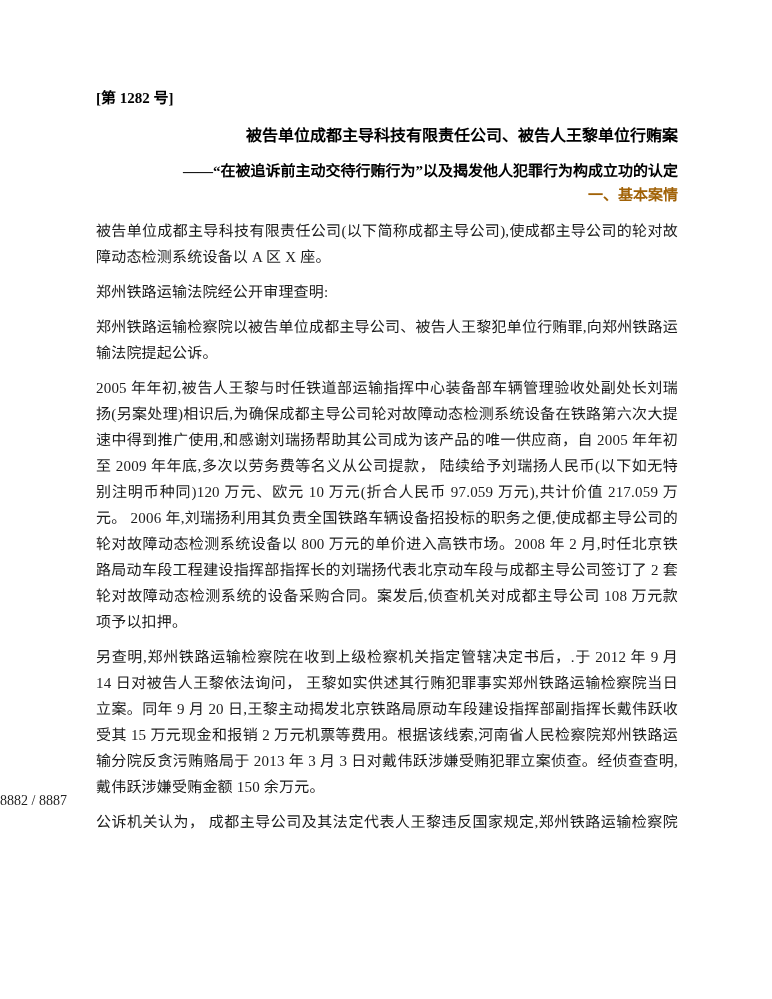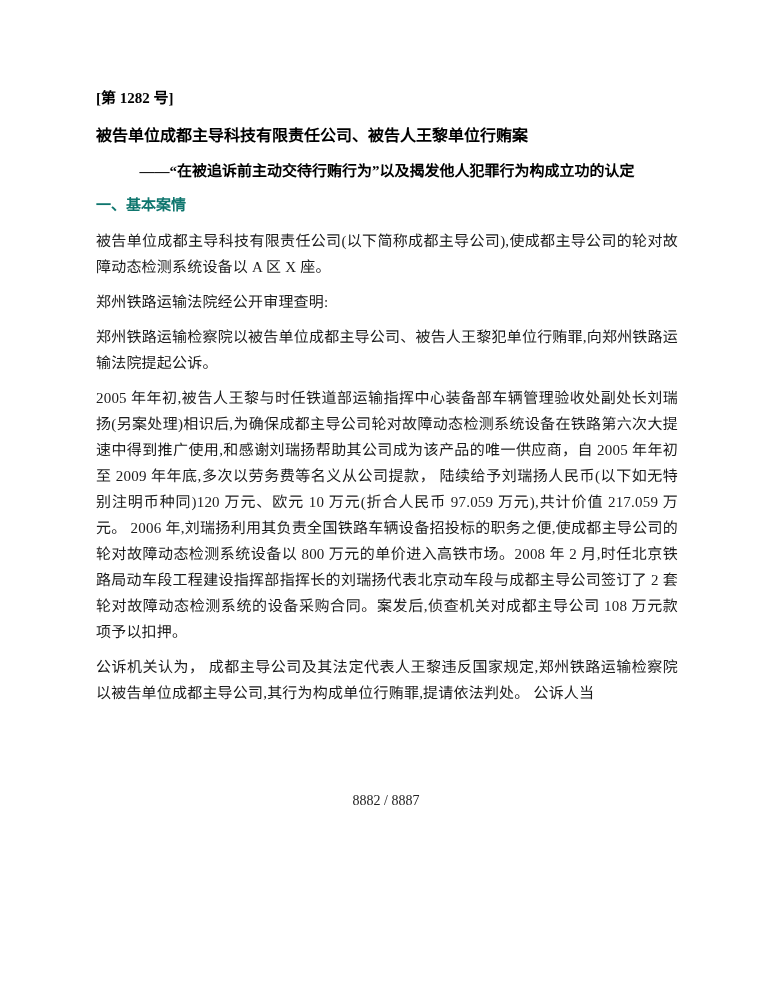--- a/index.html
+++ b/index.html
@@ -22,53 +22,53 @@
     font-size: 15px;
     font-weight: bold;
     color: #000;
     margin: 0 0 17px 0;
     line-height: 20px;
   }
   .case-title {
     font-size: 16px;
     font-weight: bold;
     color: #000;
-    text-align: left;
+    text-align: right;
     margin: 0 0 15px 0;
     line-height: 21px;
   }
   .case-subtitle {
     font-size: 15px;
     font-weight: bold;
     color: #000;
-    text-align: center;
-    margin: 0 0 14px 0;
+    text-align: right;
+    margin: 0 0 4px 0;
     line-height: 20px;
   }
   .section-heading {
     font-size: 15px;
     font-weight: bold;
-    color: #0f766e;
+    color: #a16207;
     margin: 0 0 13px 0;
     line-height: 20px;
+    text-align: right;
   }
   .body-paragraph {
     font-size: 15px;
     line-height: 26px;
     margin: 0 0 9px 0;
     text-align: justify;
     text-align-last: left;
     letter-spacing: 0.2px;
   }
   .footer {
     position: absolute;
     left: 0;
     right: 0;
     bottom: 26px;
-    text-align: center;
     font-size: 14px;
     color: #222;
   }
 </style>
 </head>
 <body>
 
 <div class="page">
 
   <p class="doc-number">[第 1282 号]</p>
@@ -81,18 +81,19 @@
 
   <p class="body-paragraph">被告单位成都主导科技有限责任公司(以下简称成都主导公司),使成都主导公司的轮对故障动态检测系统设备以 A 区 X 座。</p>
 
 
   <p class="body-paragraph">郑州铁路运输法院经公开审理查明:</p>
 
   <p class="body-paragraph">郑州铁路运输检察院以被告单位成都主导公司、被告人王黎犯单位行贿罪,向郑州铁路运输法院提起公诉。</p>
 
   <p class="body-paragraph">2005 年年初,被告人王黎与时任铁道部运输指挥中心装备部车辆管理验收处副处长刘瑞扬(另案处理)相识后,为确保成都主导公司轮对故障动态检测系统设备在铁路第六次大提速中得到推广使用,和感谢刘瑞扬帮助其公司成为该产品的唯一供应商，自 2005 年年初至 2009 年年底,多次以劳务费等名义从公司提款， 陆续给予刘瑞扬人民币(以下如无特别注明币种同)120 万元、欧元 10 万元(折合人民币 97.059 万元),共计价值 217.059 万元。 2006 年,刘瑞扬利用其负责全国铁路车辆设备招投标的职务之便,使成都主导公司的轮对故障动态检测系统设备以 800 万元的单价进入高铁市场。2008 年 2 月,时任北京铁路局动车段工程建设指挥部指挥长的刘瑞扬代表北京动车段与成都主导公司签订了 2 套轮对故障动态检测系统的设备采购合同。案发后,侦查机关对成都主导公司 108 万元款项予以扣押。</p>
 
+  <p class="body-paragraph">另查明,郑州铁路运输检察院在收到上级检察机关指定管辖决定书后，.于 2012 年 9 月 14 日对被告人王黎依法询问， 王黎如实供述其行贿犯罪事实郑州铁路运输检察院当日立案。同年 9 月 20 日,王黎主动揭发北京铁路局原动车段建设指挥部副指挥长戴伟跃收受其 15 万元现金和报销 2 万元机票等费用。根据该线索,河南省人民检察院郑州铁路运输分院反贪污贿赂局于 2013 年 3 月 3 日对戴伟跃涉嫌受贿犯罪立案侦查。经侦查查明,戴伟跃涉嫌受贿金额 150 余万元。</p>
 
   <p class="body-paragraph">公诉机关认为， 成都主导公司及其法定代表人王黎违反国家规定,郑州铁路运输检察院以被告单位成都主导公司,其行为构成单位行贿罪,提请依法判处。 公诉人当</p>
 
   <div class="footer">8882 / 8887</div>
 
 </div>
 
 </body></html>

